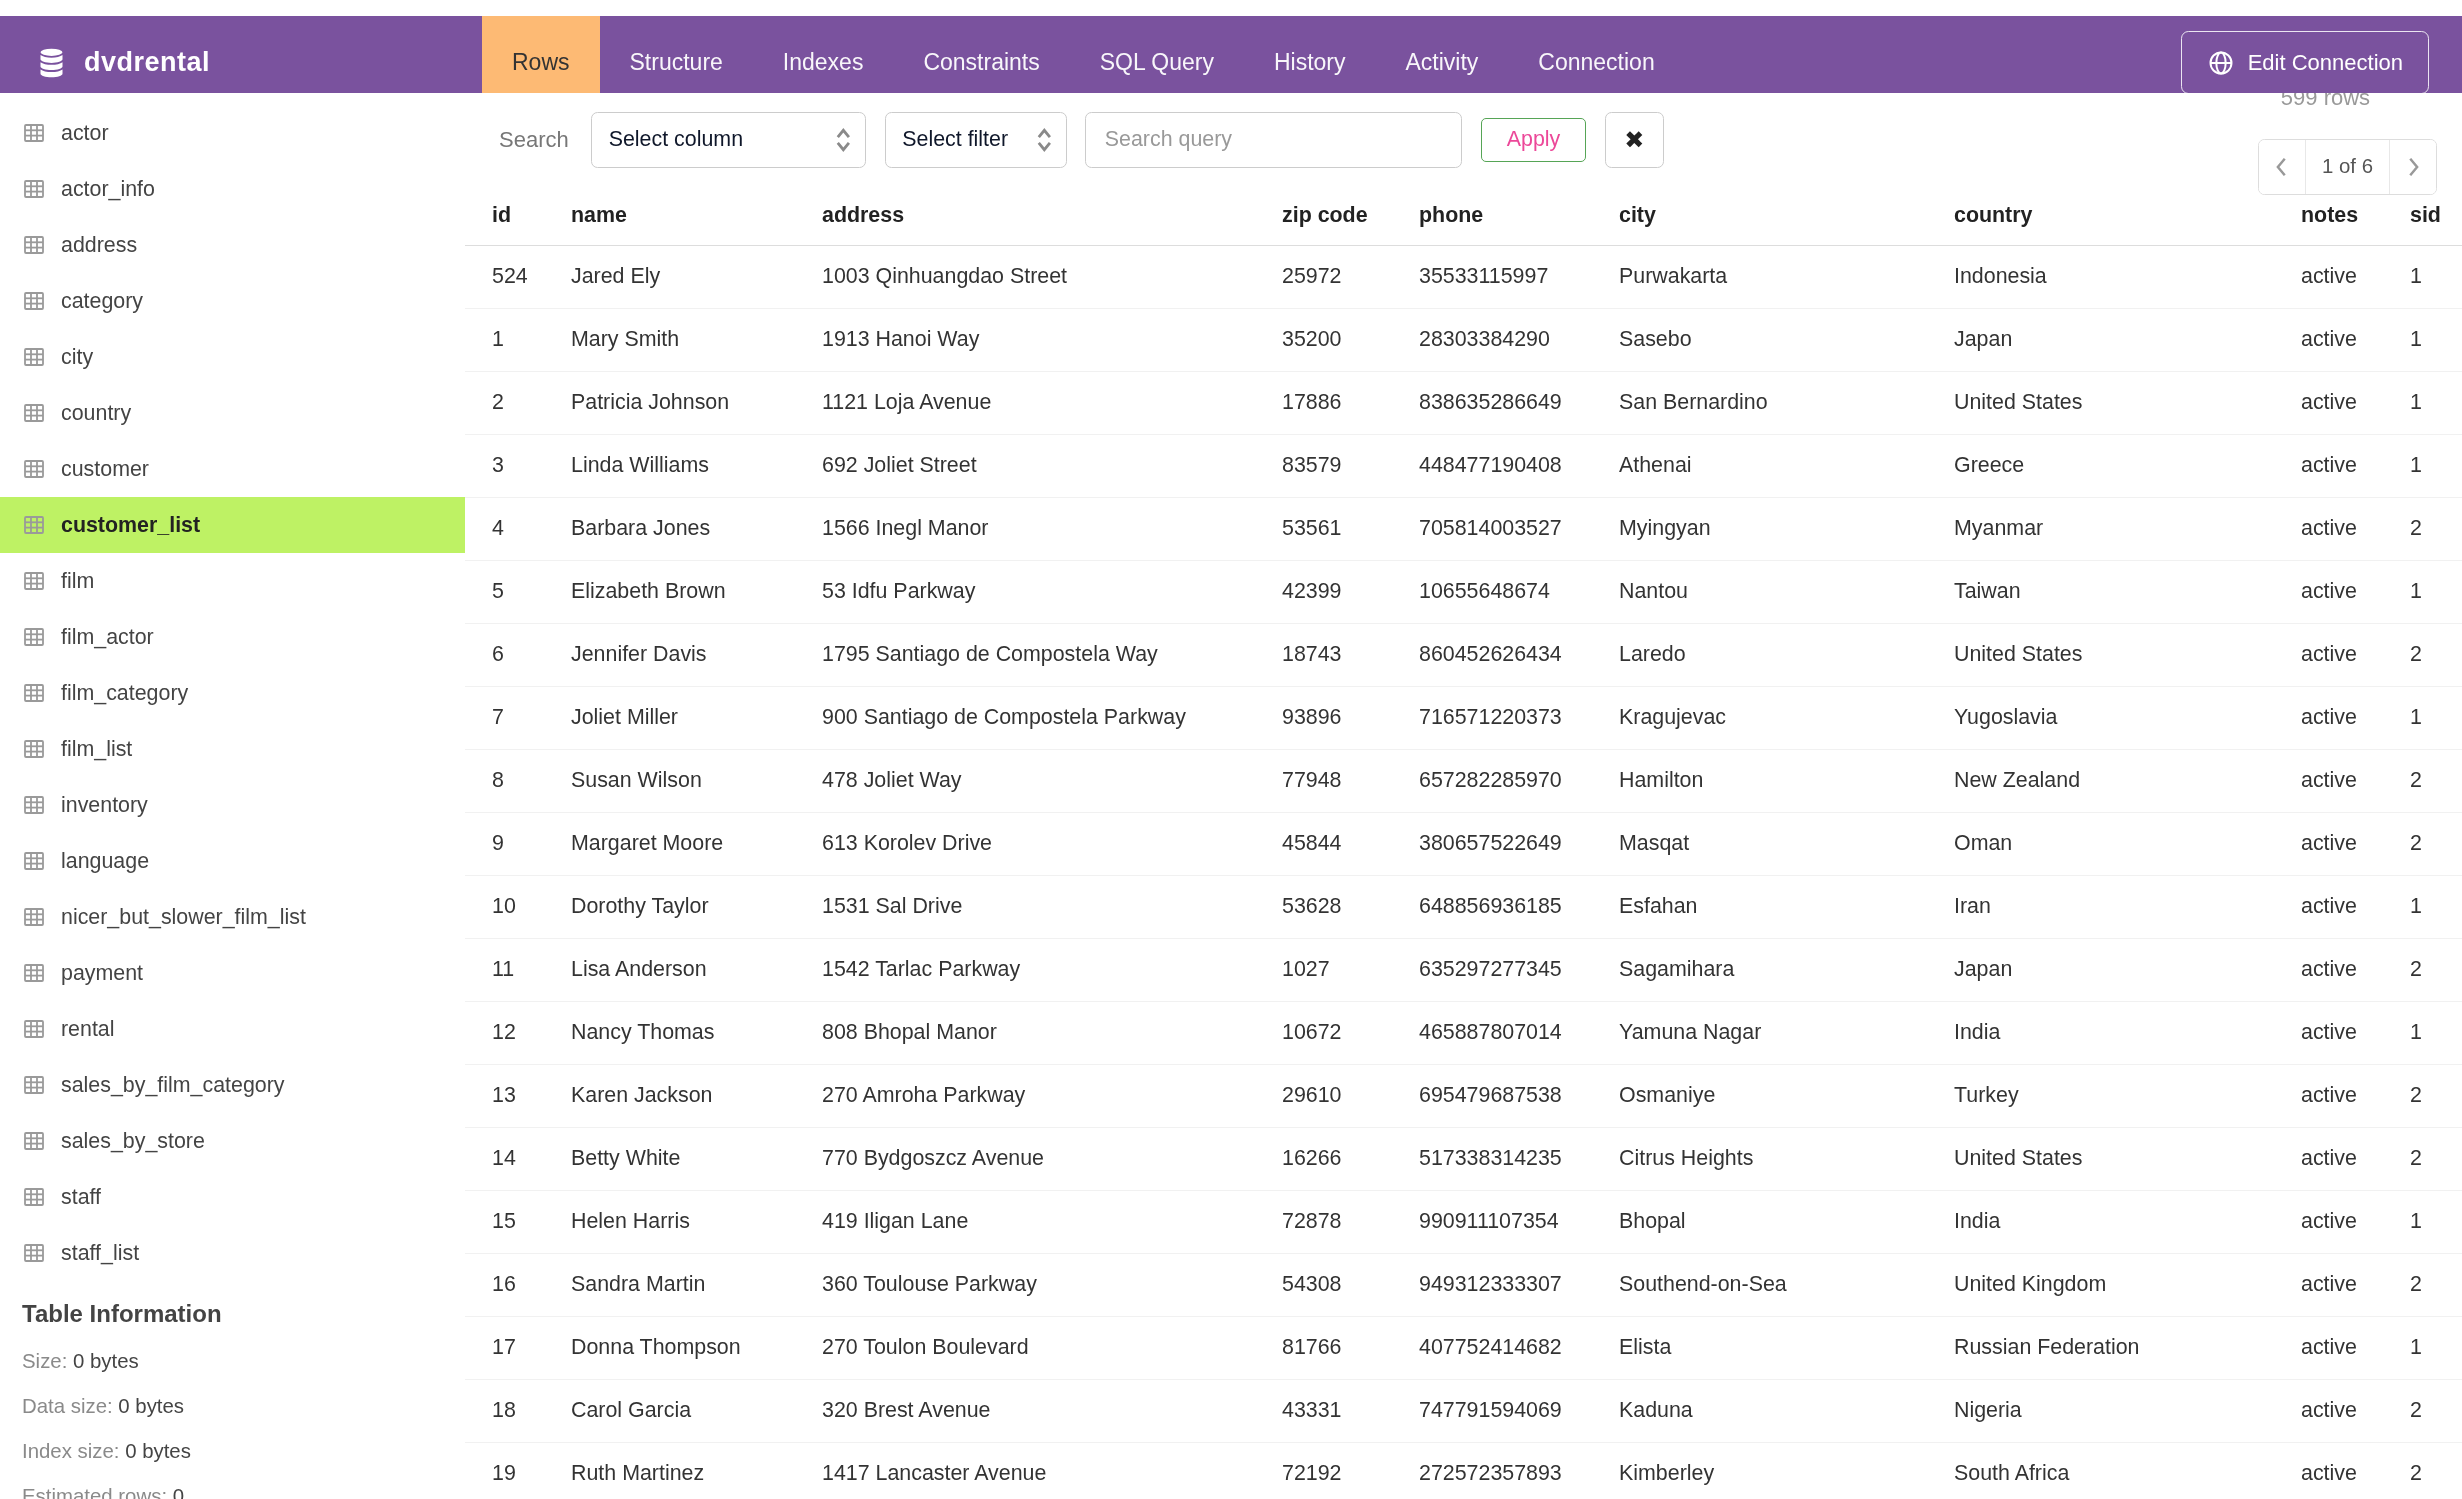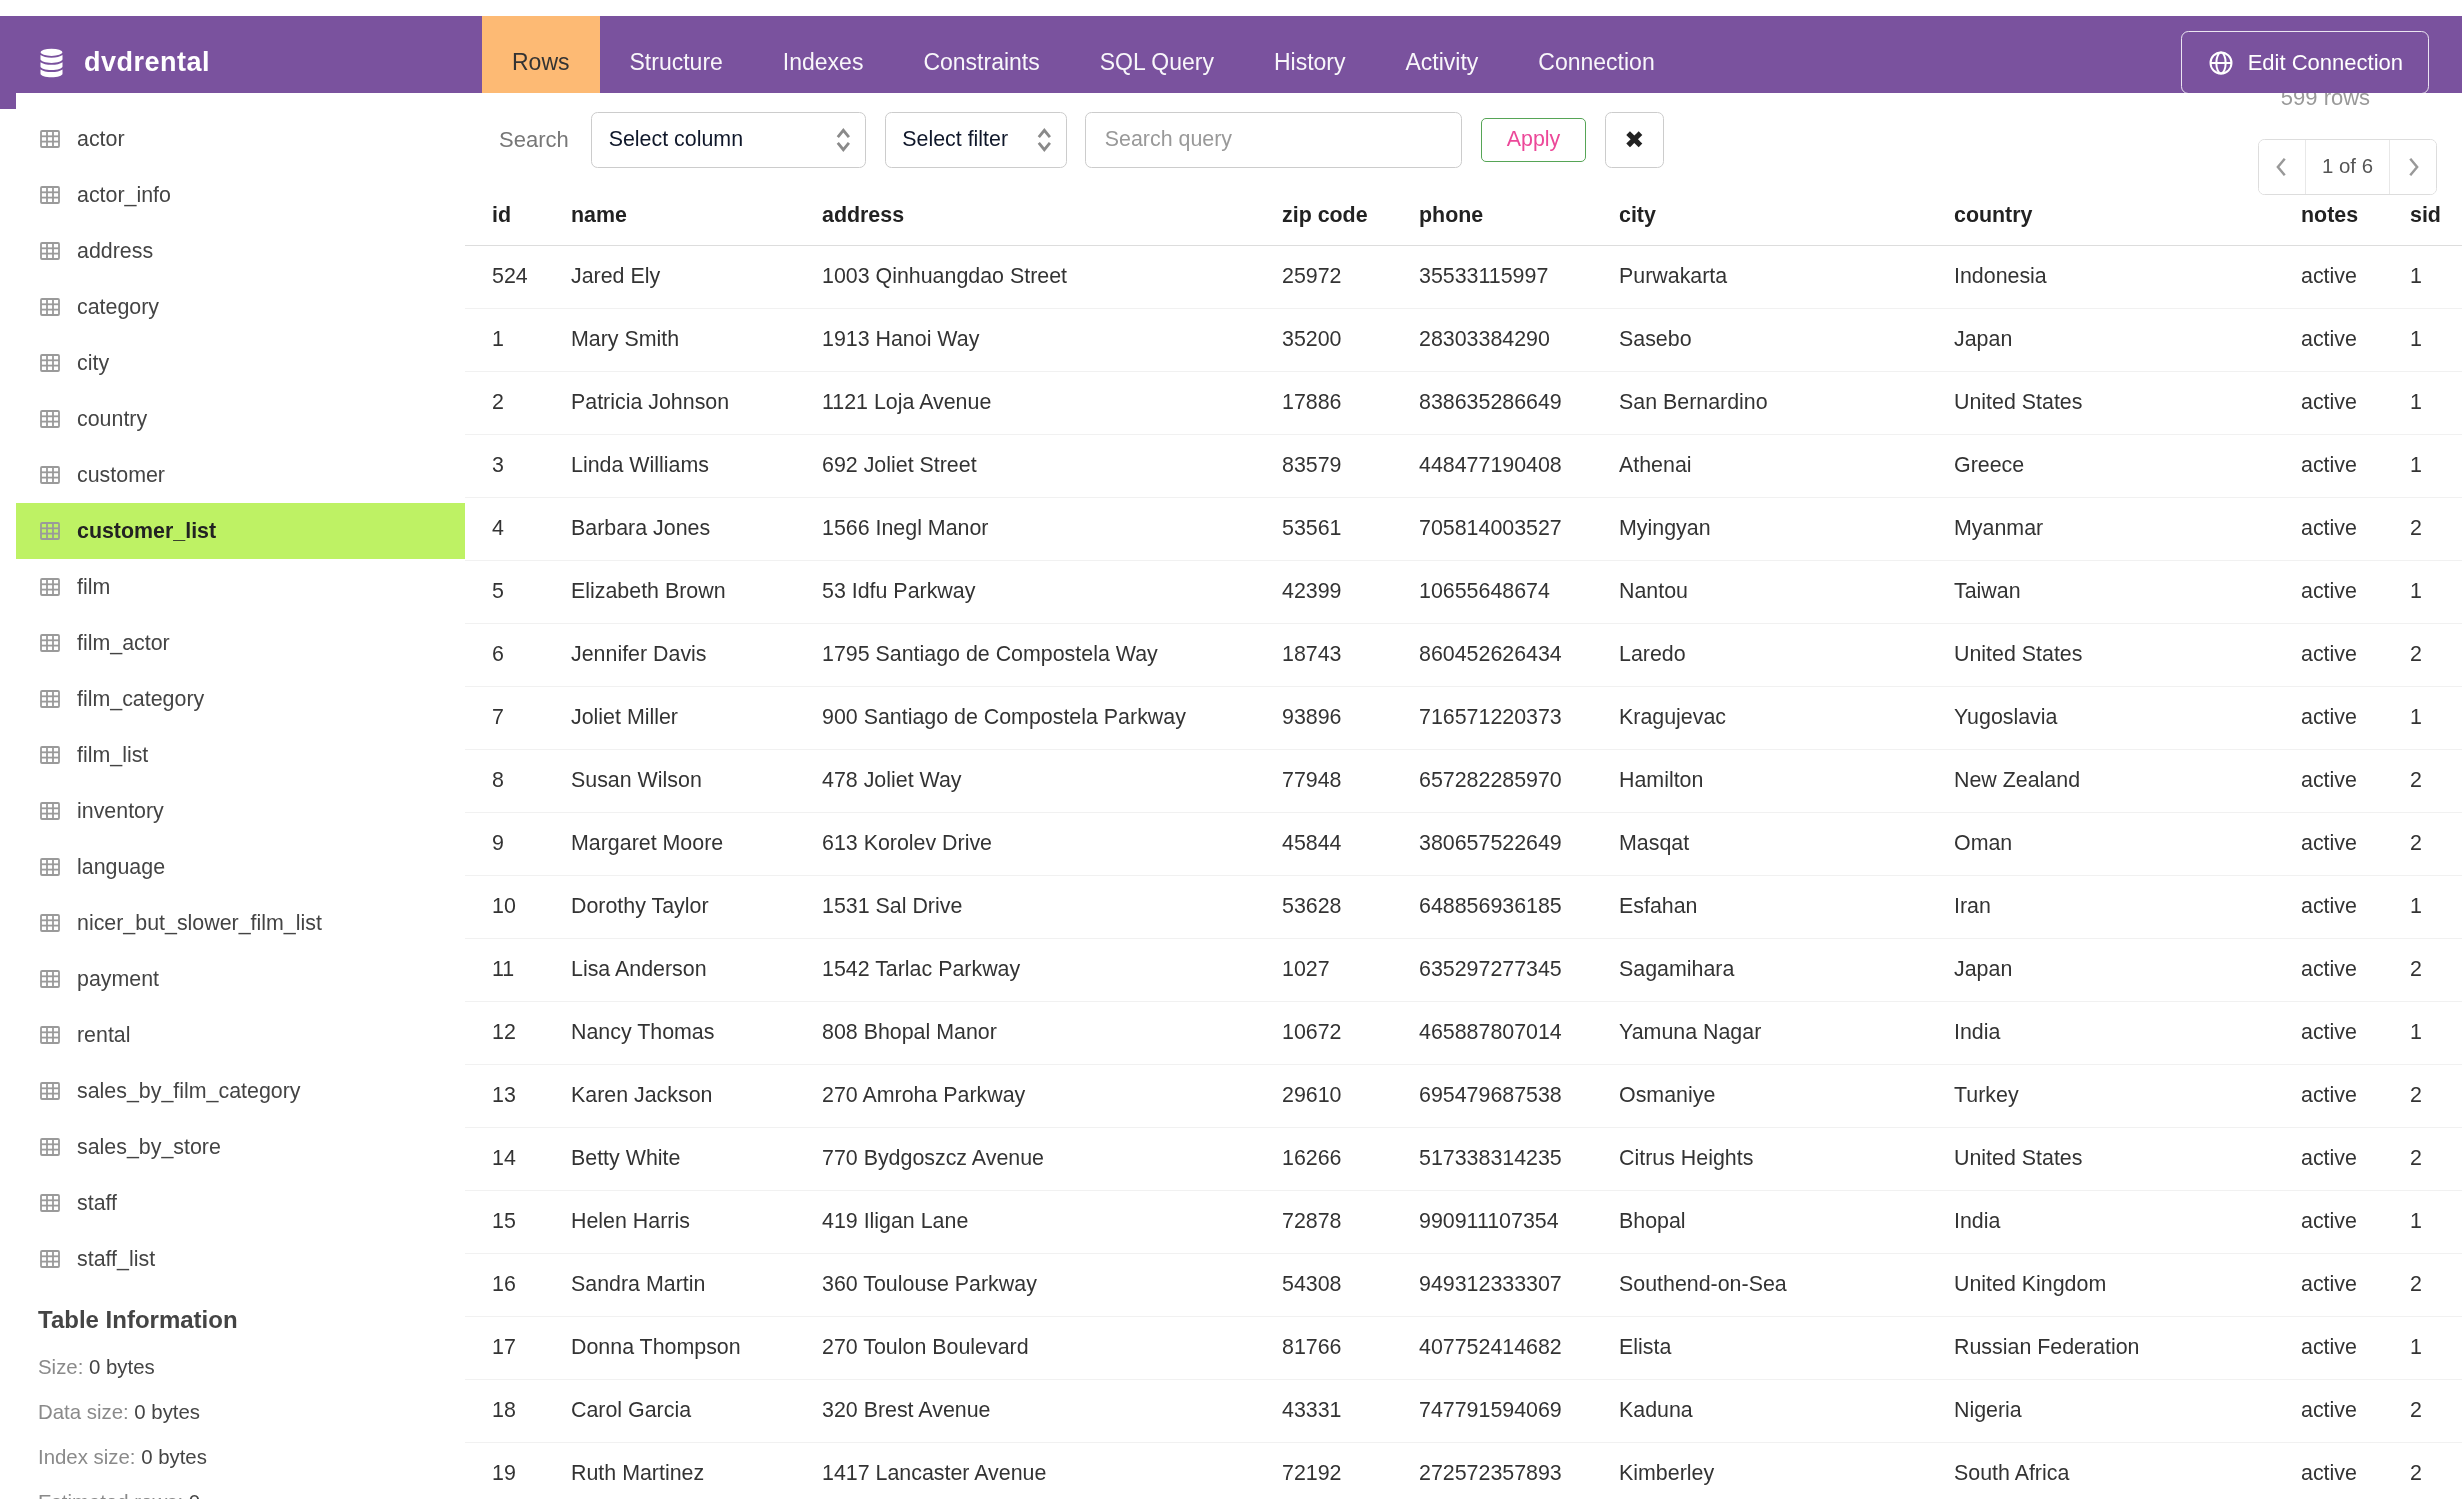--- a/index.html
+++ b/index.html
@@ -15,21 +15,21 @@
   .tab { display:flex; align-items:center; padding:0 30px; color:rgba(255,255,255,0.95);
     font-size:23px; cursor:pointer; white-space:nowrap; }
   .tab.active { background:#fdba74; color:#333; }
   .edit-conn { margin-left:auto; align-self:center; margin-right:33px; height:63px;
     display:flex; align-items:center; gap:13px; padding:0 25px;
     border:1.9px solid rgba(255,255,255,0.85); border-radius:7.4px; color:#fff;
     font-size:22px; background:transparent; cursor:pointer; white-space:nowrap; }
 
   
   .sidebar { position:absolute; top:93px; left:0; width:530px; bottom:0;
-    background:#fff; border-right:0.9px solid #ececec; padding-top:18px; overflow:hidden;margin-left:16px; }
+    background:#fff; border-right:0.9px solid #ececec; padding-top:12px; overflow:hidden; }
   .sidebar-item { height:56px; display:flex; align-items:center; gap:15px;
     padding-left:22px; font-size:21.4px; color:#444; cursor:pointer; white-space:nowrap; }
   .sidebar-item svg { flex:0 0 auto; }
   .sidebar-item.selected { background:#bef264; color:#222; font-weight:bold; }
   .table-info { padding:18.6px 22px 0; }
   .table-info-title { font-size:24px; font-weight:bold; color:#444; margin-bottom:11px; }
   .info-line { font-size:20.4px; line-height:45px; white-space:nowrap; }
   .info-label { color:#8a8a8a; }
   .info-value { color:#444; }
 

